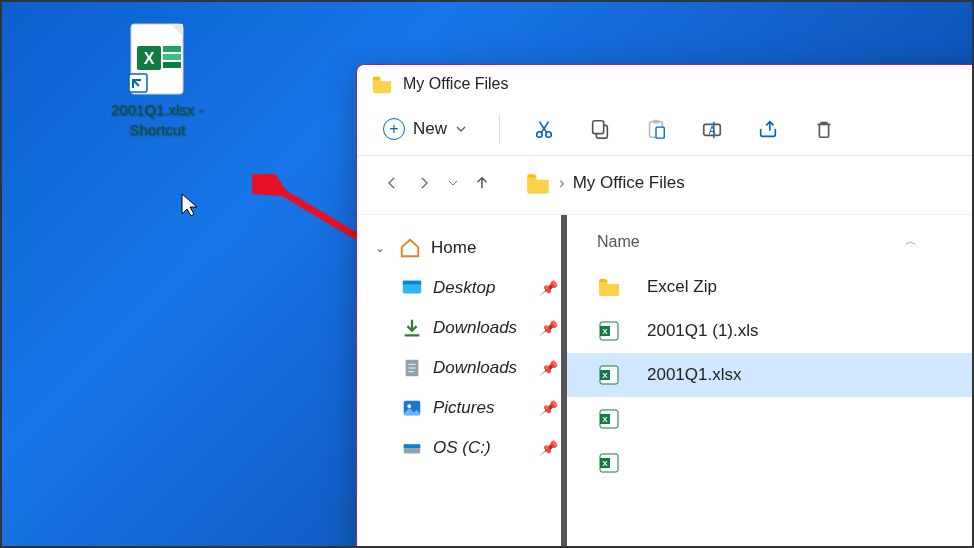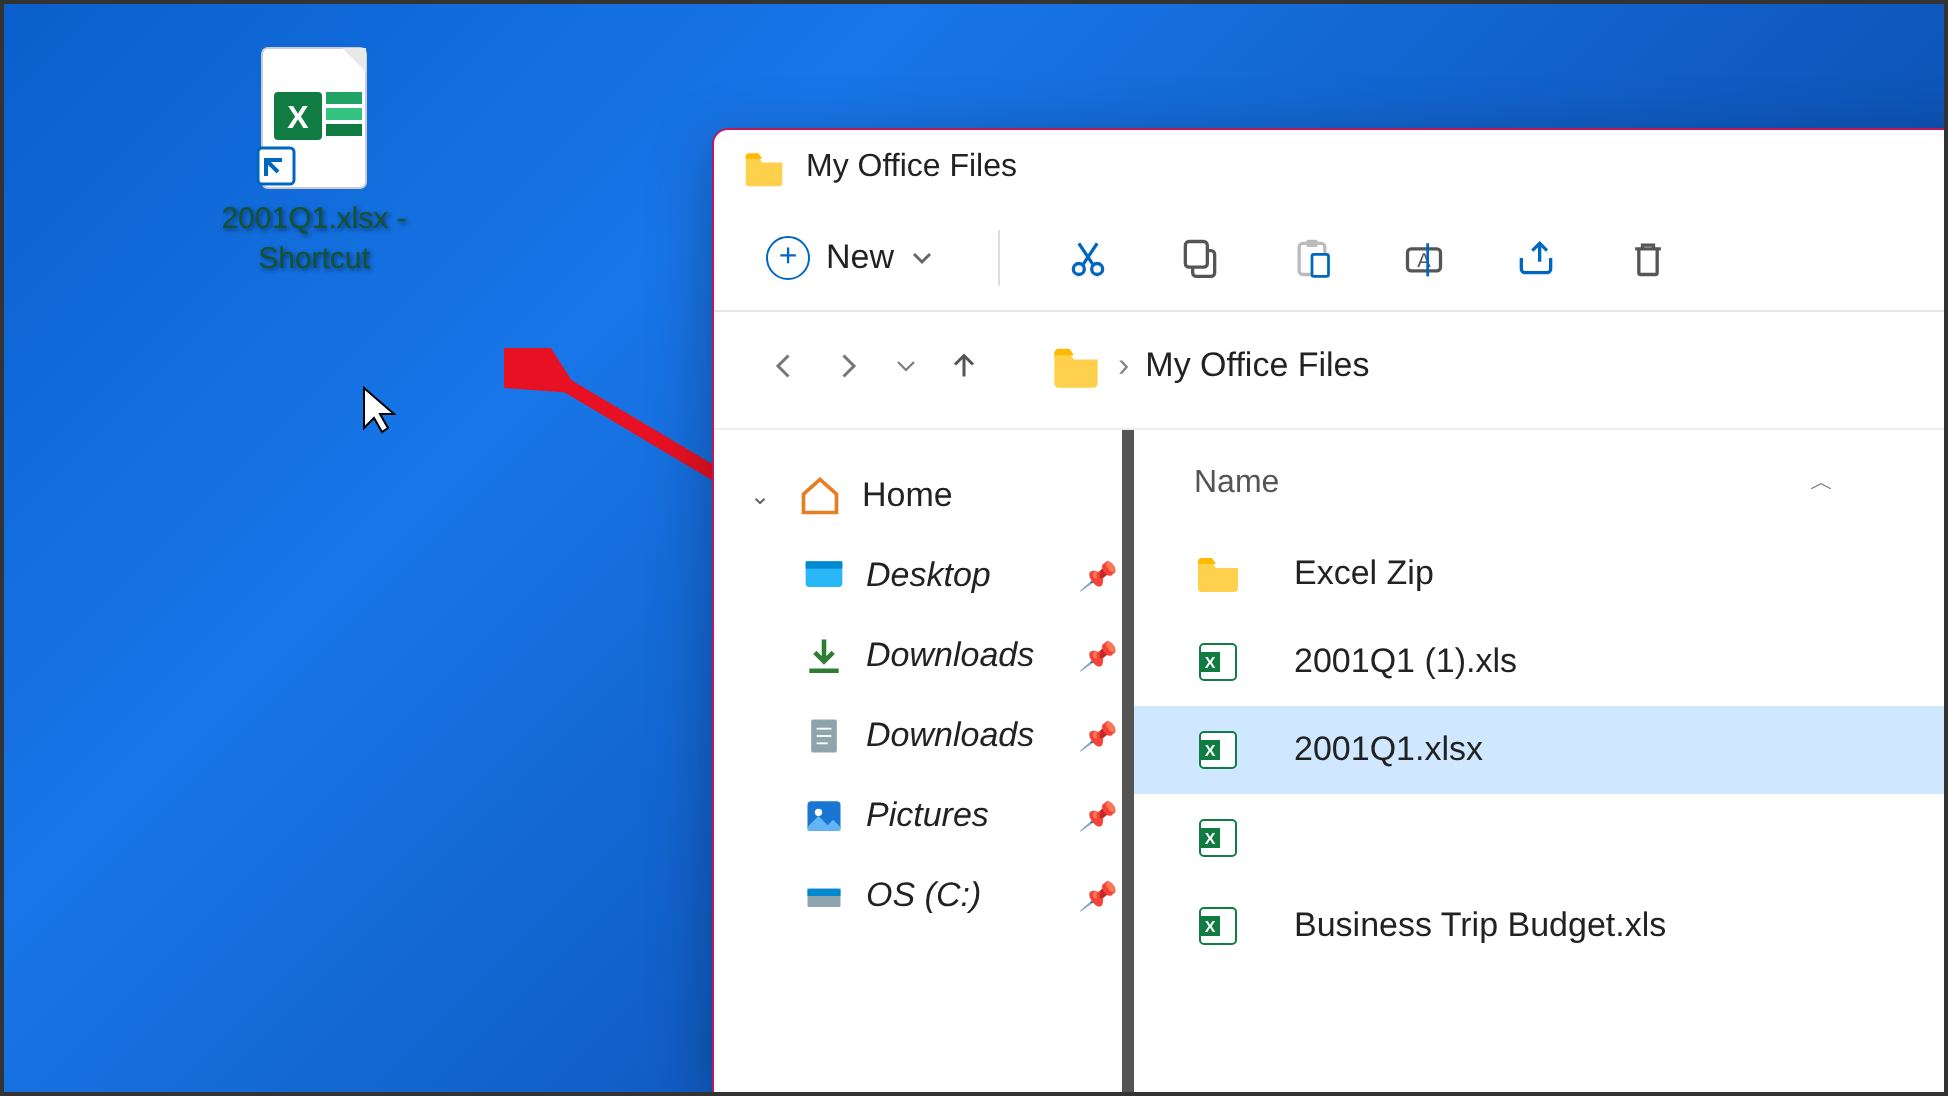--- a/index.html
+++ b/index.html
@@ -257,18 +257,17 @@
               <rect x="3" y="7" width="10" height="10" fill="#107c41"></rect>
               <text x="8" y="15" font-size="8" fill="#fff" text-anchor="middle" font-weight="bold">X</text>
             </svg>
         </div>
         <div class="file-row">
           <svg class="file-ico" viewBox="0 0 24 24">
               <rect x="3" y="3" width="18" height="18" rx="2" fill="#fff" stroke="#107c41"></rect>
               <rect x="3" y="7" width="10" height="10" fill="#107c41"></rect>
               <text x="8" y="15" font-size="8" fill="#fff" text-anchor="middle" font-weight="bold">X</text>
             </svg>
-          <span>Business Trip Budget.xls</span>
         </div>
       </div>
     </div>
   </div>
 </div>
 
 </body></html>

